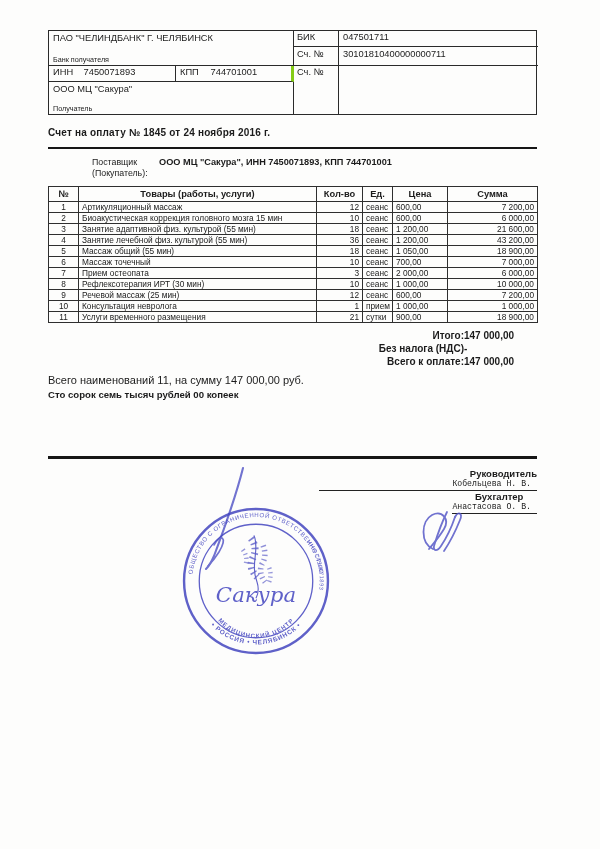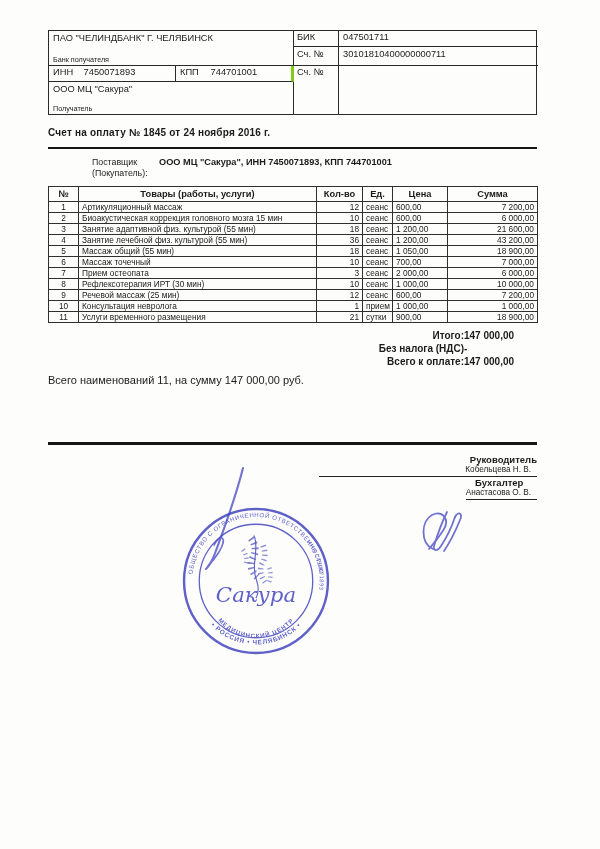--- a/index.html
+++ b/index.html
@@ -65,21 +65,21 @@
   
   .summary { margin-top:6px; }
   .summary-count { font-size:11px; }
   .summary-words { font-size:9.6px; font-weight:bold; margin-top:3px; }
 
   
   .sig-rule { margin-top:56px; height:2.2px; background:#161616; }
   .sig-row { display:flex; margin-top:9px; align-items:flex-end; font-size:9.5px; font-weight:bold;flex-direction:column; }
   .sig-line {
     border-bottom:1.4px solid #222; text-align:right; font-weight:normal;
-    font-size:8.2px; padding:0 6px 1px 0; line-height:10px;
+    font-size:8.2px; padding:0 6px 1px 0; line-height:10px;font-family:Liberation Mono, monospace;
   }
   .sig-line-1 { width:218px; margin-left:2px; }
   .sig-lbl-2 { margin-left:10px; width:62px; }
   .sig-line-2 { flex:1; }
 
   
   .overlay { position:absolute; left:0; top:0; pointer-events:none; }
 </style>
 </head>
 <body>
@@ -235,20 +235,21 @@
         <div class="totals-value">-</div>
       </div>
       <div class="totals-row">
         <div class="totals-label">Всего к оплате:</div>
         <div class="totals-value">147 000,00</div>
       </div>
     </div>
 
     <div class="summary">
       <div class="summary-count">Всего наименований 11, на сумму 147 000,00 руб.</div>
+      <div class="summary-words">Сто сорок семь тысяч рублей 00 копеек</div>
     </div>
 
     <div class="sig-rule"></div>
     <div class="sig-row">
       <div>Руководитель</div>
       <div class="sig-line sig-line-1">
         <span>Кобельцева Н. В.</span>
       </div>
       <div class="sig-lbl-2">Бухгалтер</div>
       <div class="sig-line sig-line-2">

